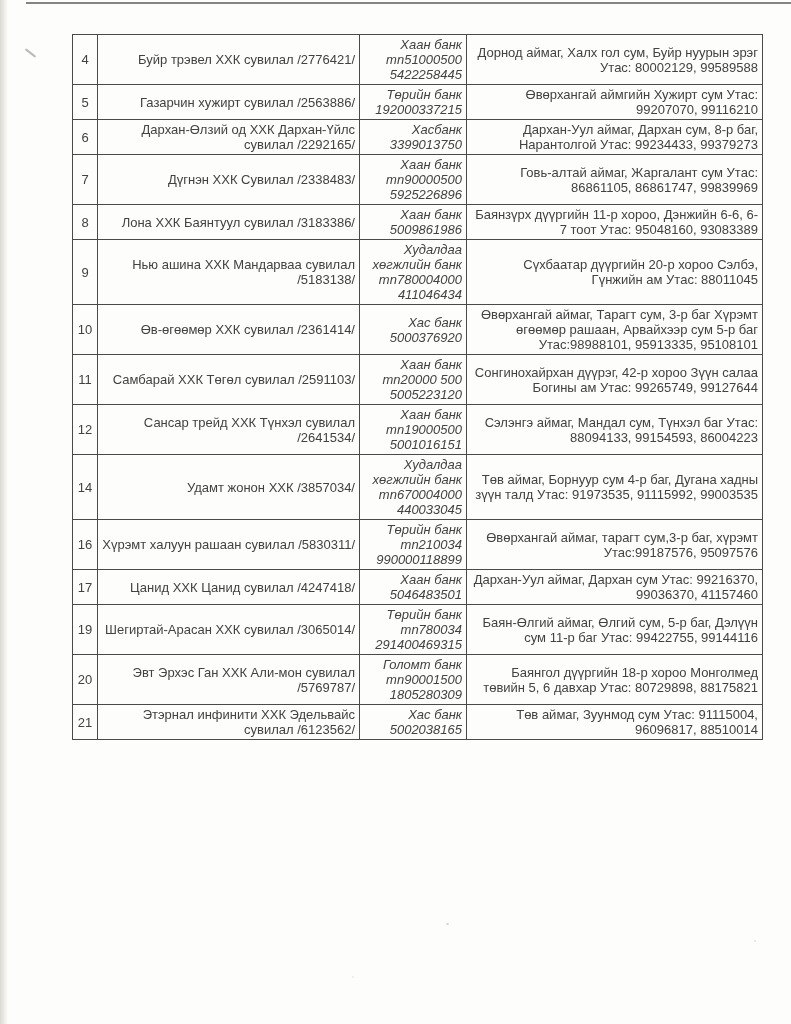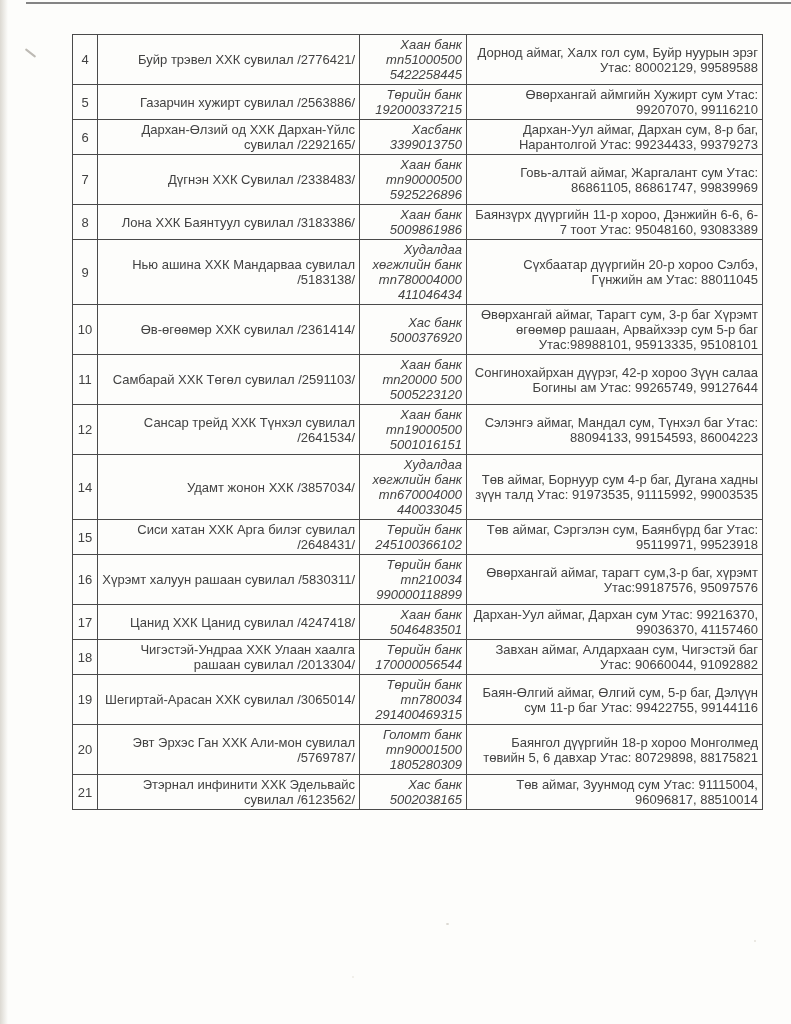--- a/index.html
+++ b/index.html
@@ -150,49 +150,35 @@
         <tr>
           <td class="col-no">14</td>
           <td class="col-name">Удамт жонон ХХК /3857034/</td>
           <td class="col-bank">Худалдаа
 хөгжлийн банк
 mn670004000
 440033045</td>
           <td class="col-address">Төв аймаг, Борнуур сум 4-р баг, Дугана хадны зүүн талд Утас: 91973535, 91115992, 99003535</td>
         </tr>
         <tr>
-          <td class="col-no">15</td>
-          <td class="col-name">Сиси хатан ХХК Арга билэг сувилал /2648431/</td>
-          <td class="col-bank">Төрийн банк
-245100366102</td>
-          <td class="col-address">Төв аймаг, Сэргэлэн сум, Баянбүрд баг Утас: 95119971, 99523918</td>
-        </tr>
-        <tr>
           <td class="col-no">16</td>
           <td class="col-name">Хүрэмт халуун рашаан сувилал /5830311/</td>
           <td class="col-bank">Төрийн банк
 mn210034
 990000118899</td>
           <td class="col-address">Өвөрхангай аймаг, тарагт сум,3-р баг, хүрэмт Утас:99187576, 95097576</td>
         </tr>
         <tr>
           <td class="col-no">17</td>
           <td class="col-name">Цанид ХХК Цанид сувилал /4247418/</td>
           <td class="col-bank">Хаан банк
 5046483501</td>
           <td class="col-address">Дархан-Уул аймаг, Дархан сум Утас: 99216370, 99036370, 41157460</td>
         </tr>
         <tr>
-          <td class="col-no">18</td>
-          <td class="col-name">Чигэстэй-Ундраа ХХК Улаан хаалга рашаан сувилал /2013304/</td>
-          <td class="col-bank">Төрийн банк
-170000056544</td>
-          <td class="col-address">Завхан аймаг, Алдархаан сум, Чигэстэй баг Утас: 90660044, 91092882</td>
-        </tr>
-        <tr>
           <td class="col-no">19</td>
           <td class="col-name">Шегиртай-Арасан ХХК сувилал /3065014/</td>
           <td class="col-bank">Төрийн банк
 mn780034
 291400469315</td>
           <td class="col-address">Баян-Өлгий аймаг, Өлгий сум, 5-р баг, Дэлүүн сум 11-р баг Утас: 99422755, 99144116</td>
         </tr>
         <tr>
           <td class="col-no">20</td>
           <td class="col-name">Эвт Эрхэс Ган ХХК Али-мон сувилал /5769787/</td>

